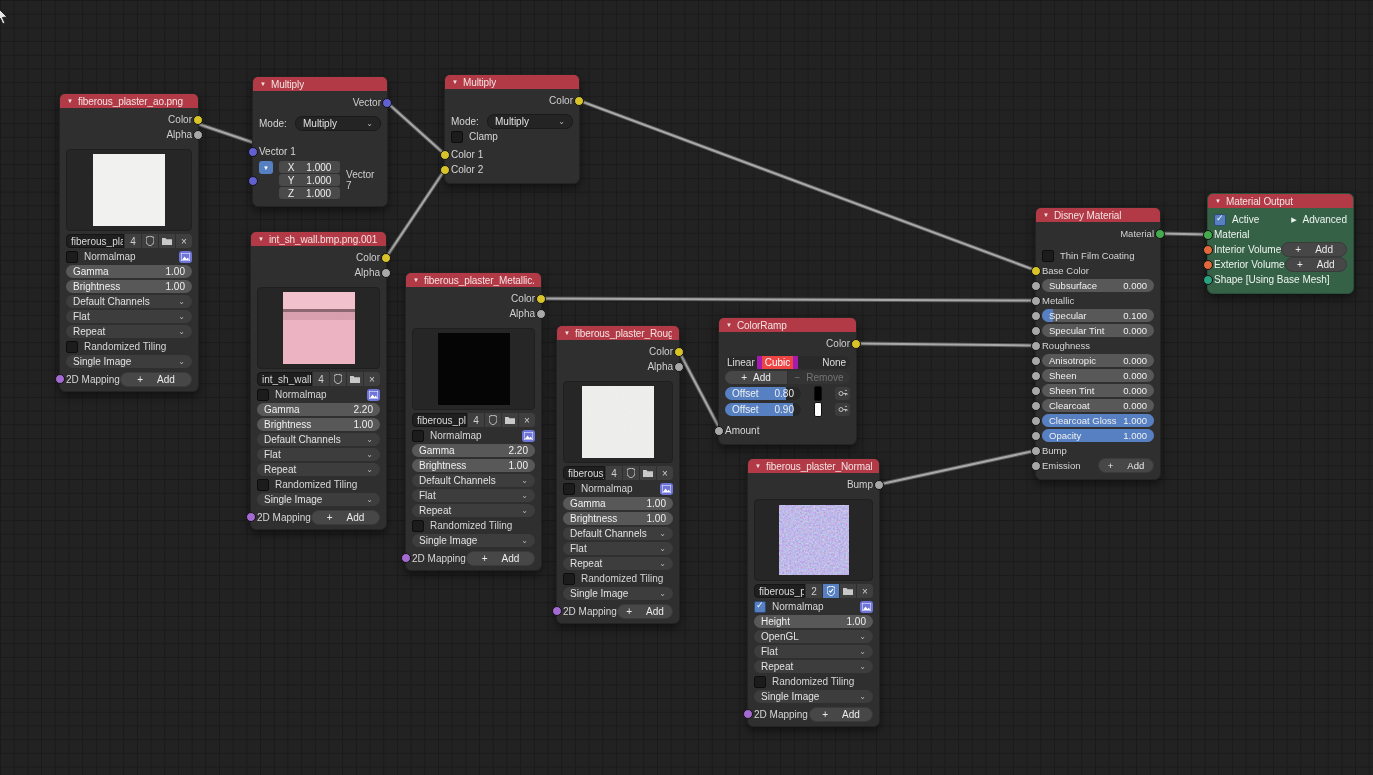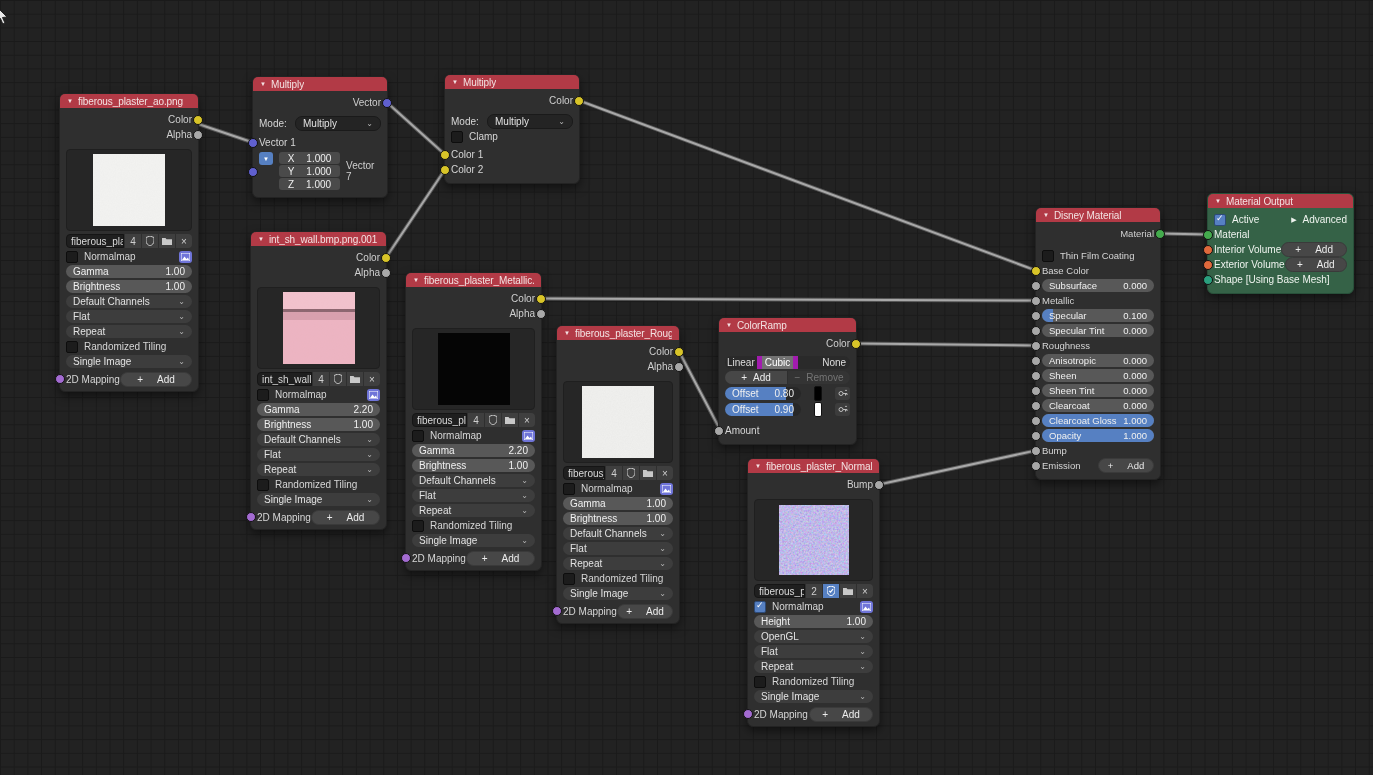--- a/index.html
+++ b/index.html
@@ -57,21 +57,21 @@
   .fbtn.on{background:#5680c2;color:#fff;}
   .addbtn{height:13px;background:#474747;border:1px solid #3a3a3a;border-radius:8px;
           display:flex;align-items:center;justify-content:center;gap:14px;color:#ececec;}
   .frow{display:flex;align-items:center;position:relative;height:14px;margin-top:4px;}
   .frow .addbtn{margin-left:auto;width:58%;}
   
   .seg{display:flex;flex:1;height:13px;border-radius:7px;overflow:hidden;background:#2a2a2a;}
   .seg div{flex:1;display:flex;align-items:center;justify-content:center;color:#dedede;
            border-right:5px solid #a21caf;}
   .seg div:last-child{border-right:none;margin-left:20px;}
-  .seg .sel{background:#737373;color:#fff;}
+  .seg .sel{background:#ef4444;color:#fff;}
   .ar{display:flex;flex:1;height:13px;border-radius:7px;overflow:hidden;}
   .ar .a{flex:1;background:#474747;display:flex;align-items:center;justify-content:center;gap:6px;color:#ececec;border-right:1px solid #2e2e2e;}
   .ar .r{flex:1;background:#343434;display:flex;align-items:center;justify-content:center;gap:6px;color:#757575;}
   .stop{display:flex;gap:13px;align-items:center;height:13px;margin:3px 0;}
   .stop .slider{flex:none;width:62px;background:#272727;}
   .swatch{flex:1;height:13px;border:1px solid #101010;border-radius:2px;}
   .keybtn{width:15px;height:13px;background:#3c3c3c;border-radius:3px;display:flex;
           align-items:center;justify-content:center;flex:none;}
   
   .vecblk{display:flex;align-items:flex-start;gap:6px;position:relative;margin:3px 0 2px;}
@@ -235,21 +235,21 @@
           <span class="lbl">Vector</span>
           <span class="sock r c-indigo"></span>
         </div>
       <div class="row" style="margin-top:8px;">
           <span class="lbl" style="width:36px;">Mode:</span>
         <div class="dd dark">
             <span>Multiply</span>
             <span class="chev">⌄</span>
           </div>
         </div>
-      <div class="row" style="margin-top:6px;">
+      <div class="row" style="margin-top:15px;">
           <span class="sock l c-indigo"></span>
           <span class="lbl">Vector 1</span>
         </div>
       <div class="vecblk">
         <span class="sock l c-indigo" style="top:20px;"></span>
         <span class="vbtn">▼</span>
         <div class="vfields">
           <div class="vf">
               <span>X</span>
               <span>1.000</span>

